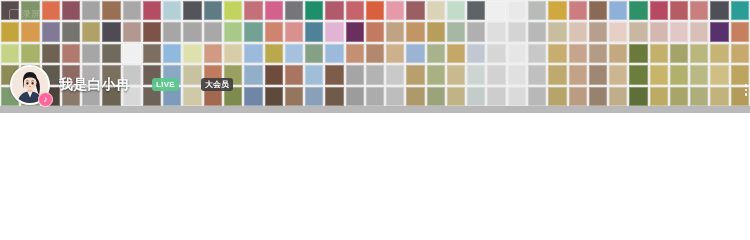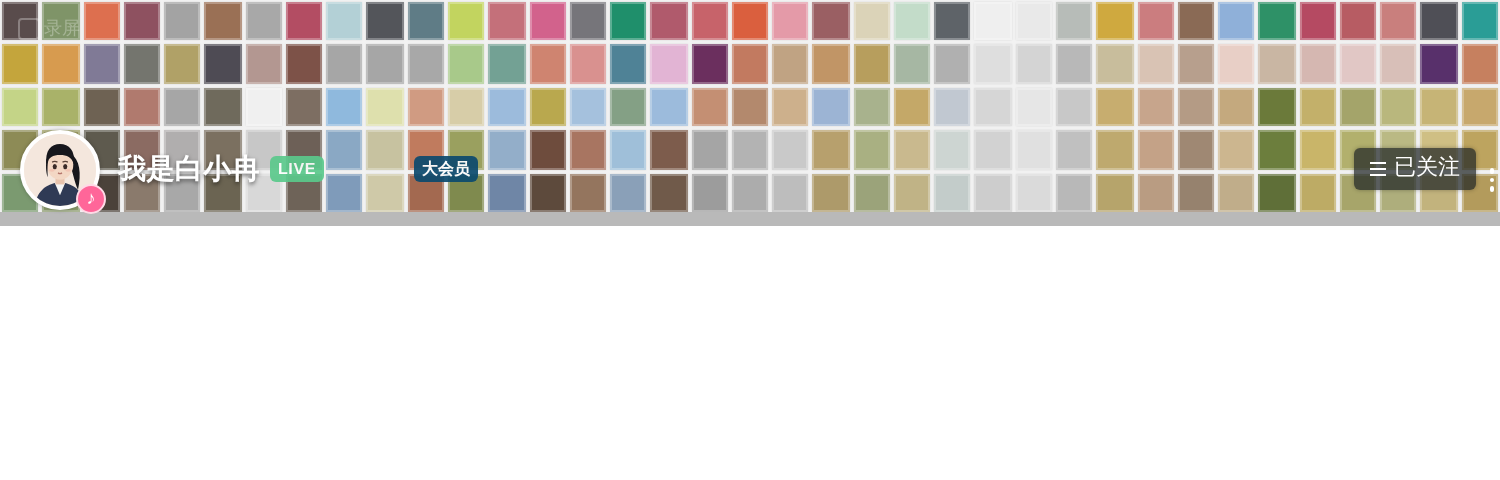--- a/index.html
+++ b/index.html
@@ -98,21 +98,21 @@
     display: flex; align-items: center; justify-content: center;
     color: #ffffff;
     font-size: 9px; line-height: 1;
   }
 
   
   #name-block {
     margin-left: 9px;
     display: flex;
     align-items: center;
-    gap: 5px;
+    gap: 22px;
     flex: 0 0 auto;
   }
   #uname {
     font-size: 14px;
     font-weight: bold;
     color: #ffffff;
     text-shadow: 0 1px 2px rgba(0,0,0,0.55);
     white-space: nowrap;
     letter-spacing: 0.2px;
   }
@@ -421,34 +421,26 @@
           <ellipse cx="15.5" cy="20.2" rx="1.5" ry="0.8" fill="#efb4a6" opacity="0.55"></ellipse>
           <ellipse cx="24.5" cy="20.2" rx="1.5" ry="0.8" fill="#efb4a6" opacity="0.55"></ellipse>
         </svg>
       </div>
       <div id="avatar-badge">♪</div>
     </div>
 
     <div id="name-block">
       <span id="uname">我是白小冉</span>
       <span class="tag live" style="background: rgb(91, 201, 140);">LIVE</span>
-      <span class="tag vip" style="background: #0c4a6e; margin-left: 40px;">大会员</span>
+      <span class="tag vip" style="background: #404040;">大会员</span>
     </div>
 
     <div id="spacer"></div>
 
     <div id="actions">
-      <button class="btn">
-        <span class="list-icon">
-            <i></i>
-            <i></i>
-            <i></i>
-          </span>
-        <span class="btn-label">已关注</span>
-      </button>
     </div>
   </div>
 
   <div id="more-dots">
     <span></span>
     <span></span>
     <span></span>
   </div>
 
 </div>

